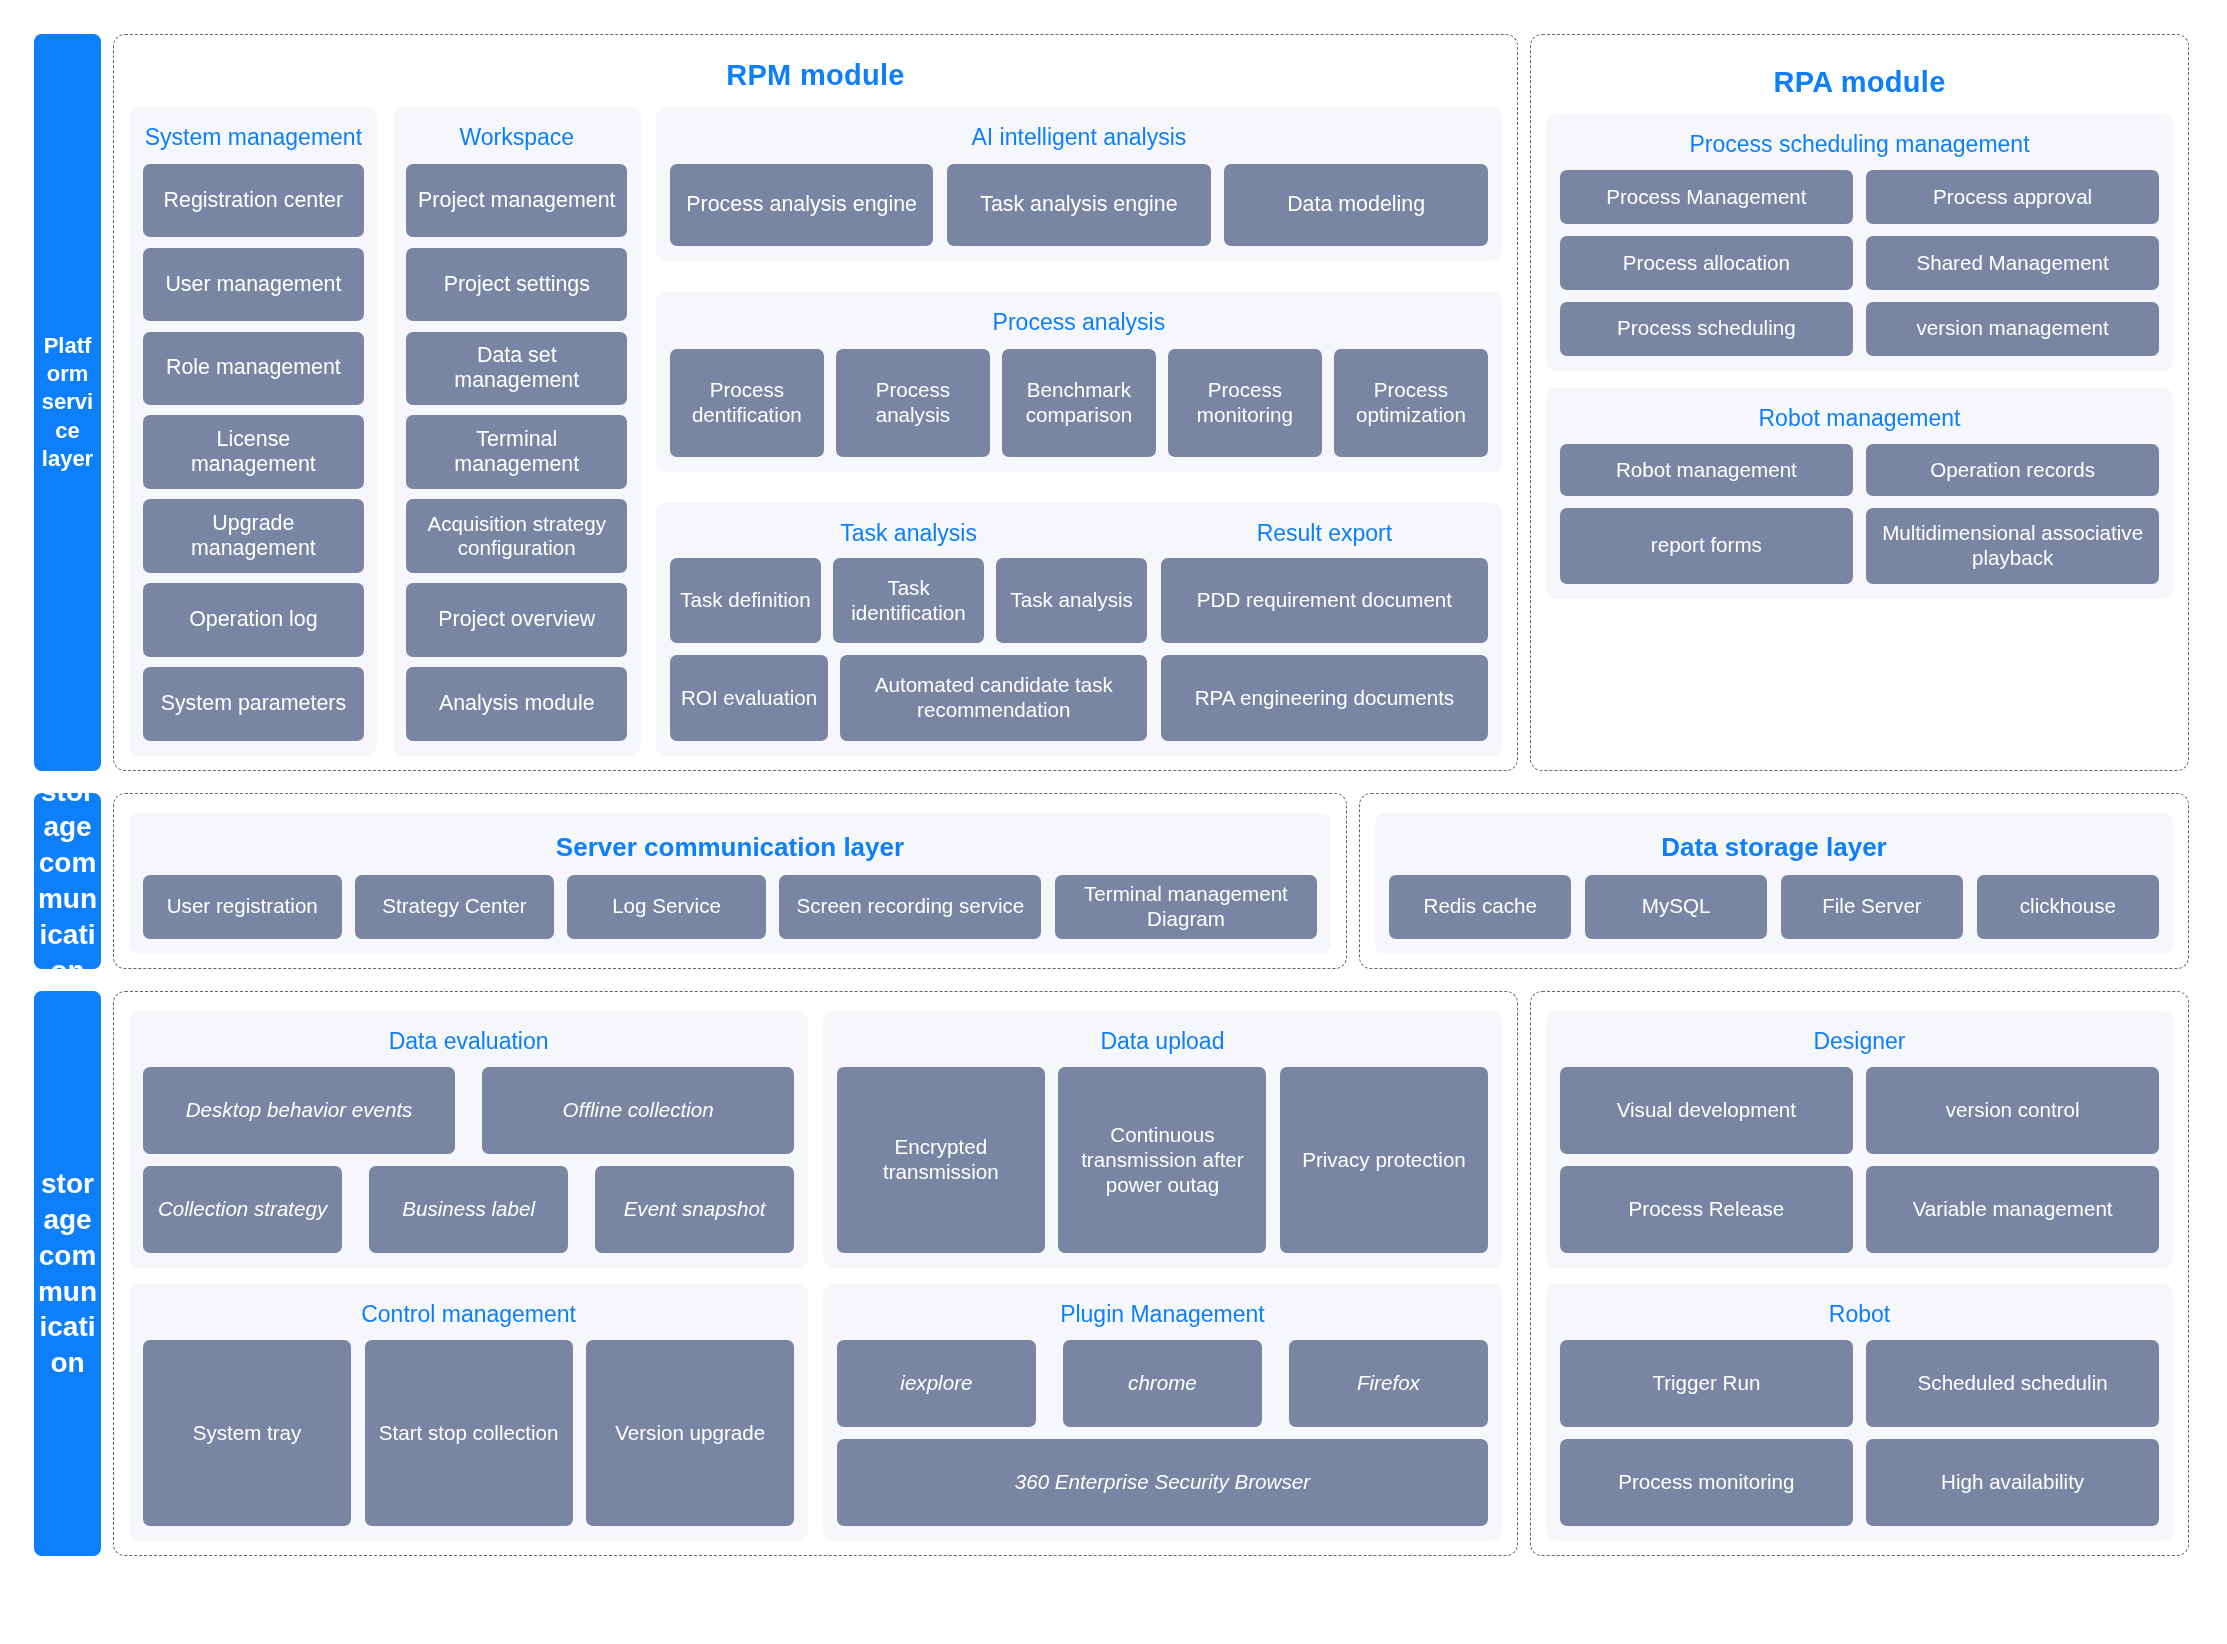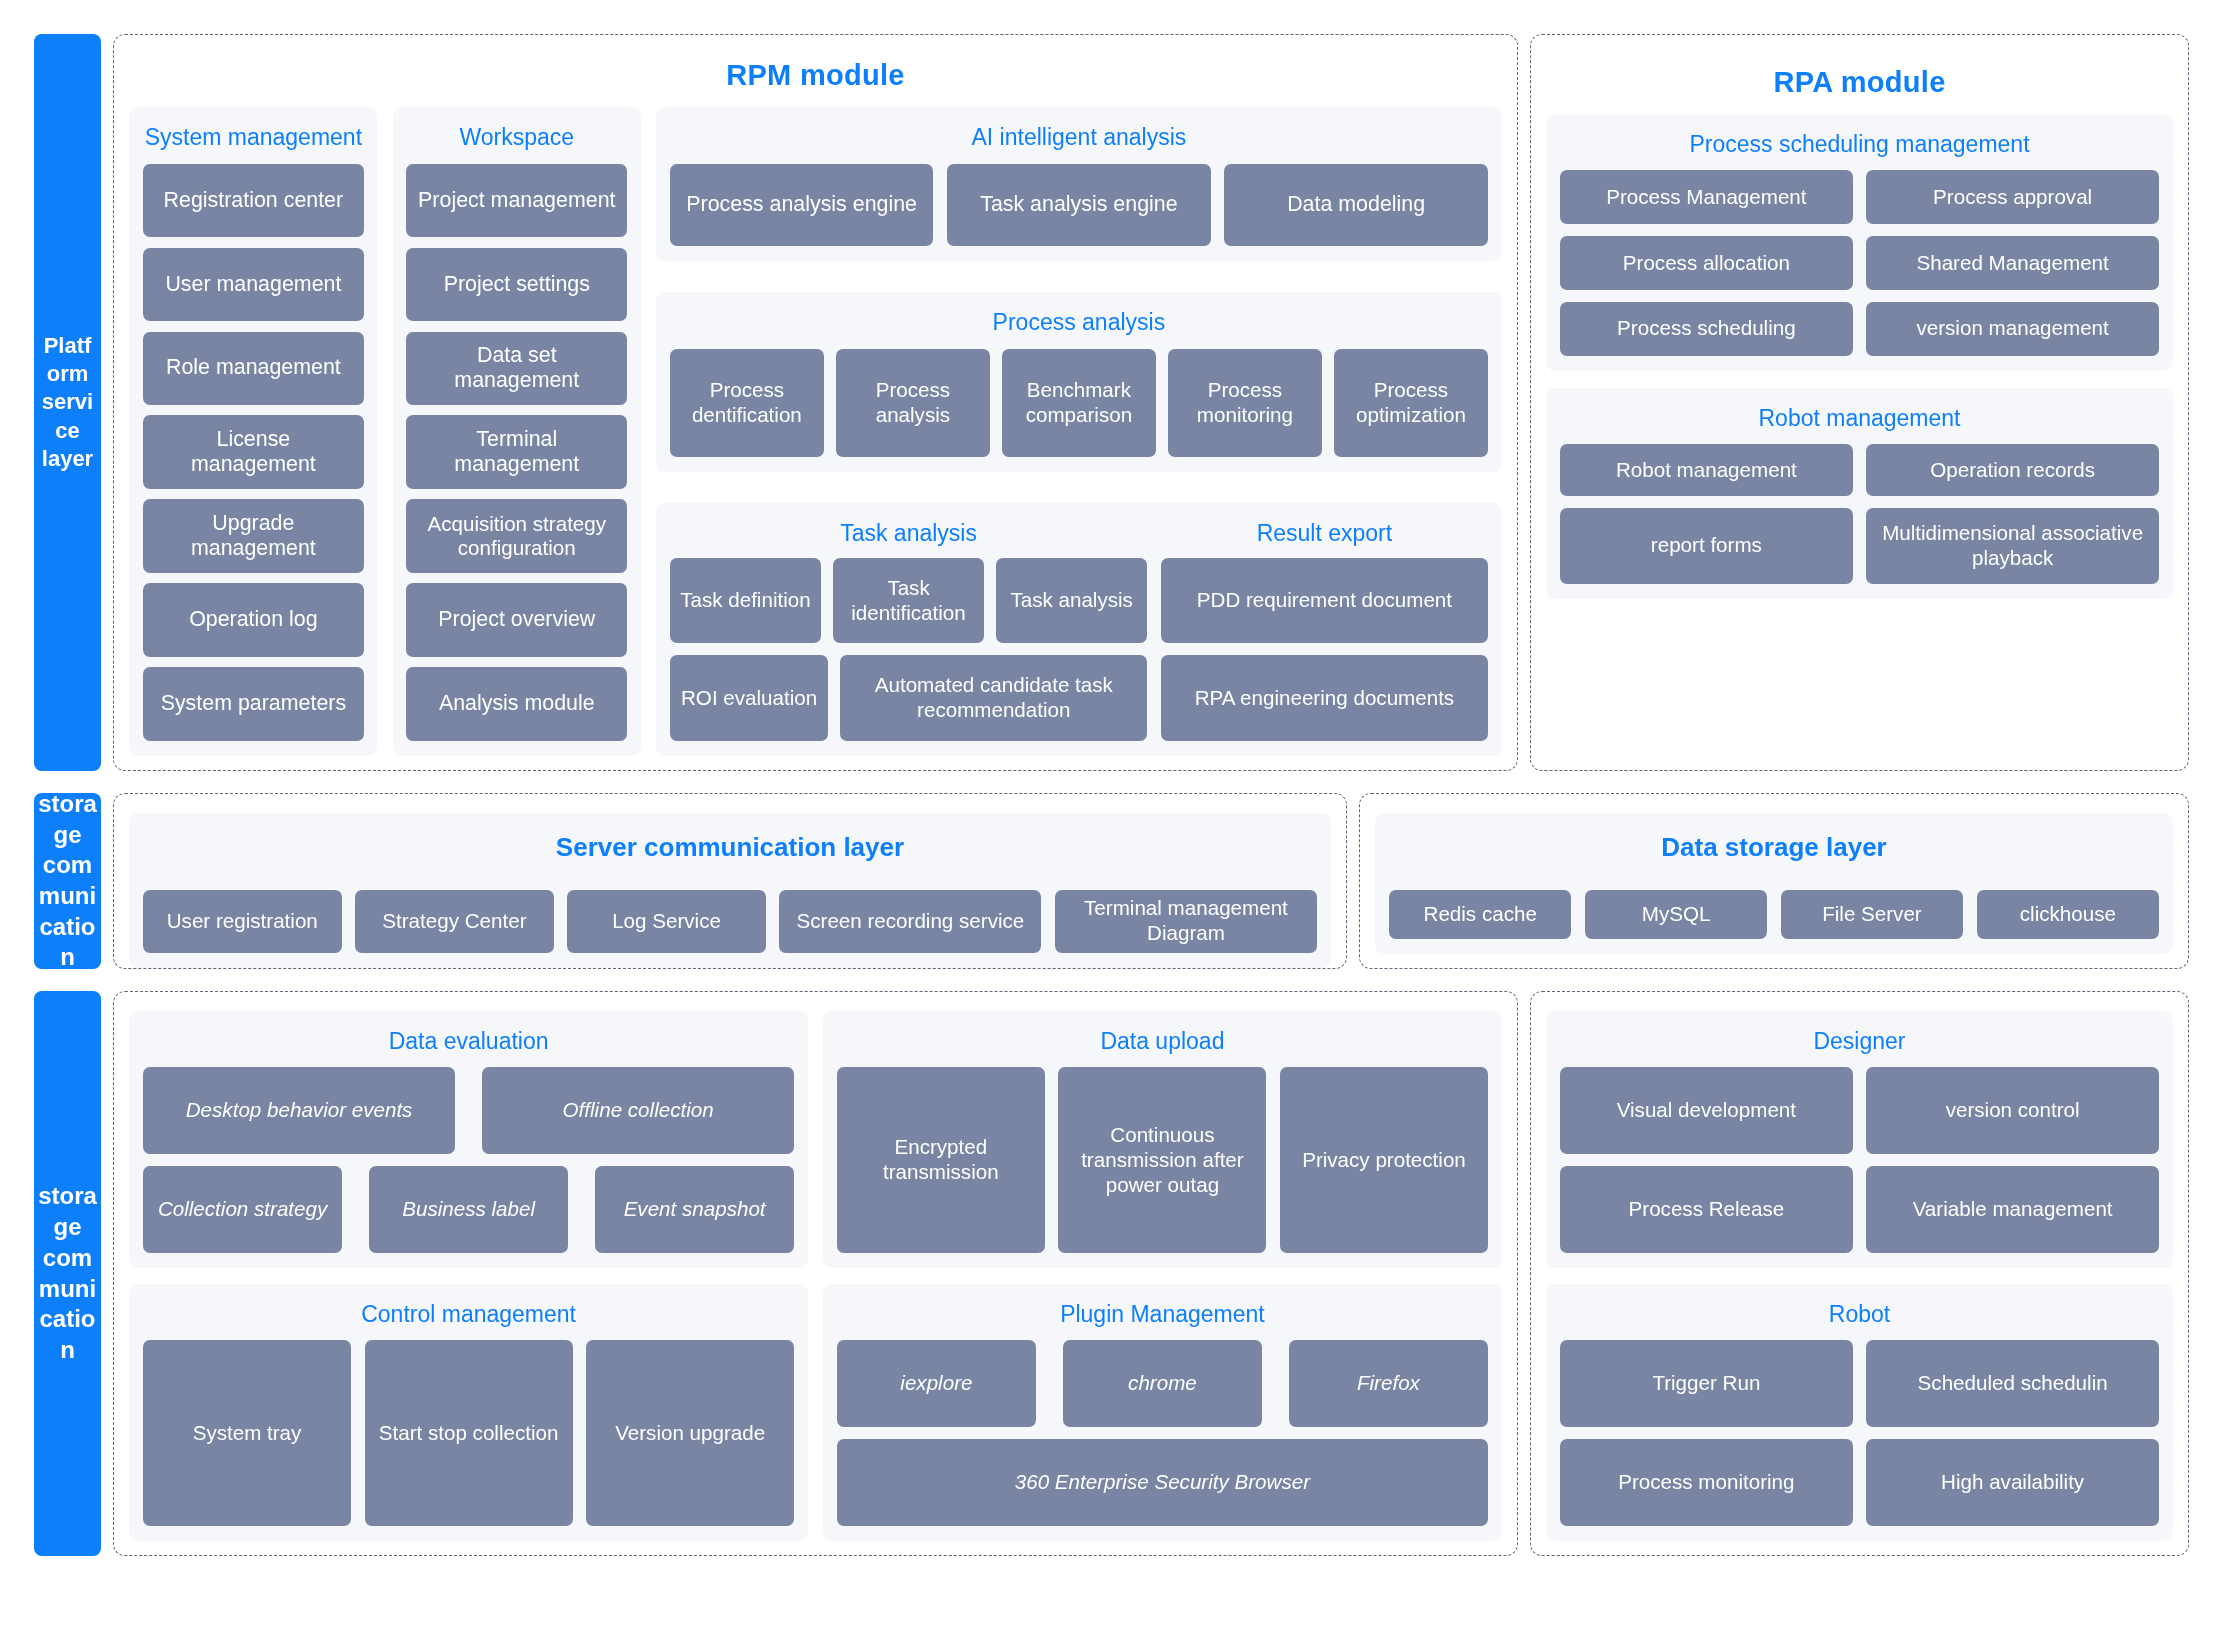--- a/index.html
+++ b/index.html
@@ -48,21 +48,21 @@
     font-size: 22px;
     line-height: 1.28;
     display: flex;
     align-items: center;
     justify-content: center;
     text-align: center;
     padding: 0 3.4px;
     box-sizing: border-box;
     word-break: break-word;
   }
-  .layer-tag.tall-pad { font-size: 24px; }
+  .layer-tag.tall-pad { font-size: 28px; }
 
   
   .dash-group {
     border: 1.7px dashed #5b6679;
     border-radius: 12px;
     box-sizing: border-box;
     padding: 13.7px 15.4px;
     display: flex;
     flex-direction: column;
     background: transparent;
@@ -222,21 +222,20 @@
   }
   .mid-panel .panel-title {
     font-size: 26px;
     font-weight: bold;
     margin: 6.9px 0 12px 0;
   }
   .mid-row {
     display: flex;
     gap: 13.7px;
     flex: 1 1 auto;
-    margin-top: 15px;
   }
   .mid-row .card { flex: 1 1 0; }
   .mid-row .card.grow { flex: 1.35 1 0; }
   .mid-row.storage .card { flex: 1 1 0; max-width: none; }
 
   
   .bottom-cols {
     display: flex;
     gap: 15.4px;
     flex: 1 1 auto;

